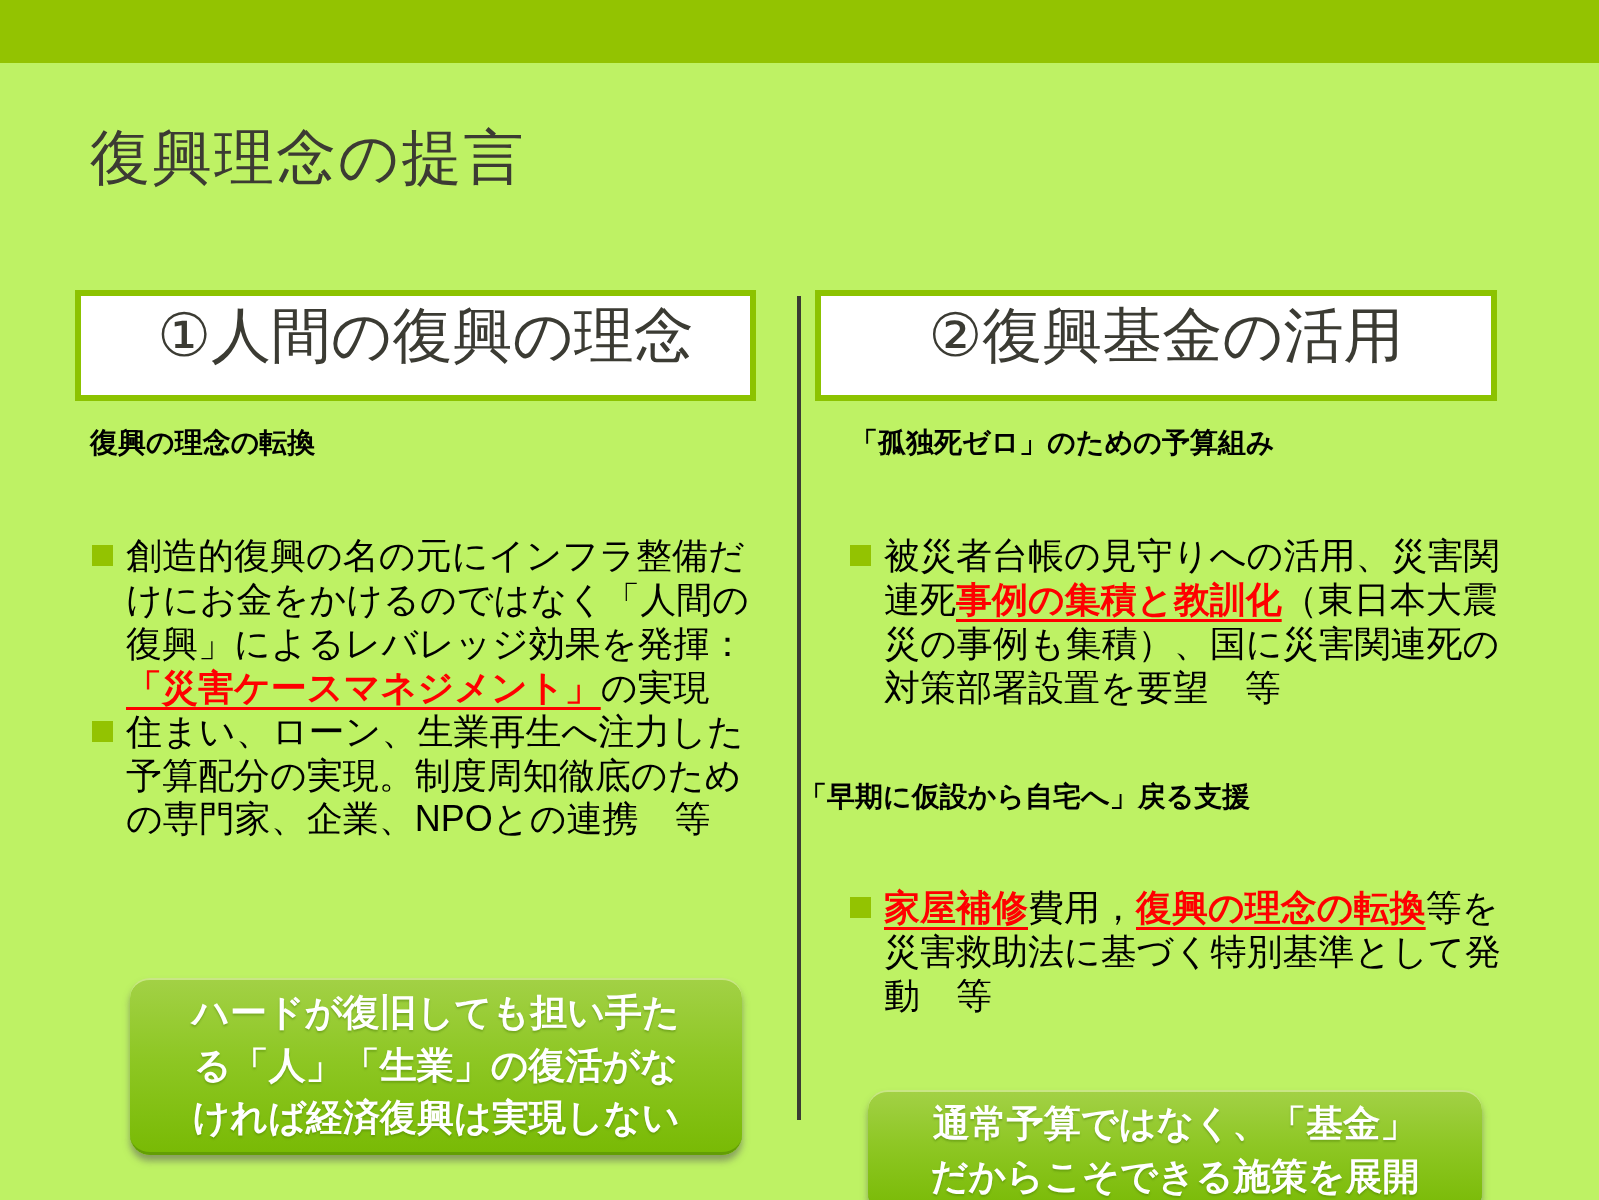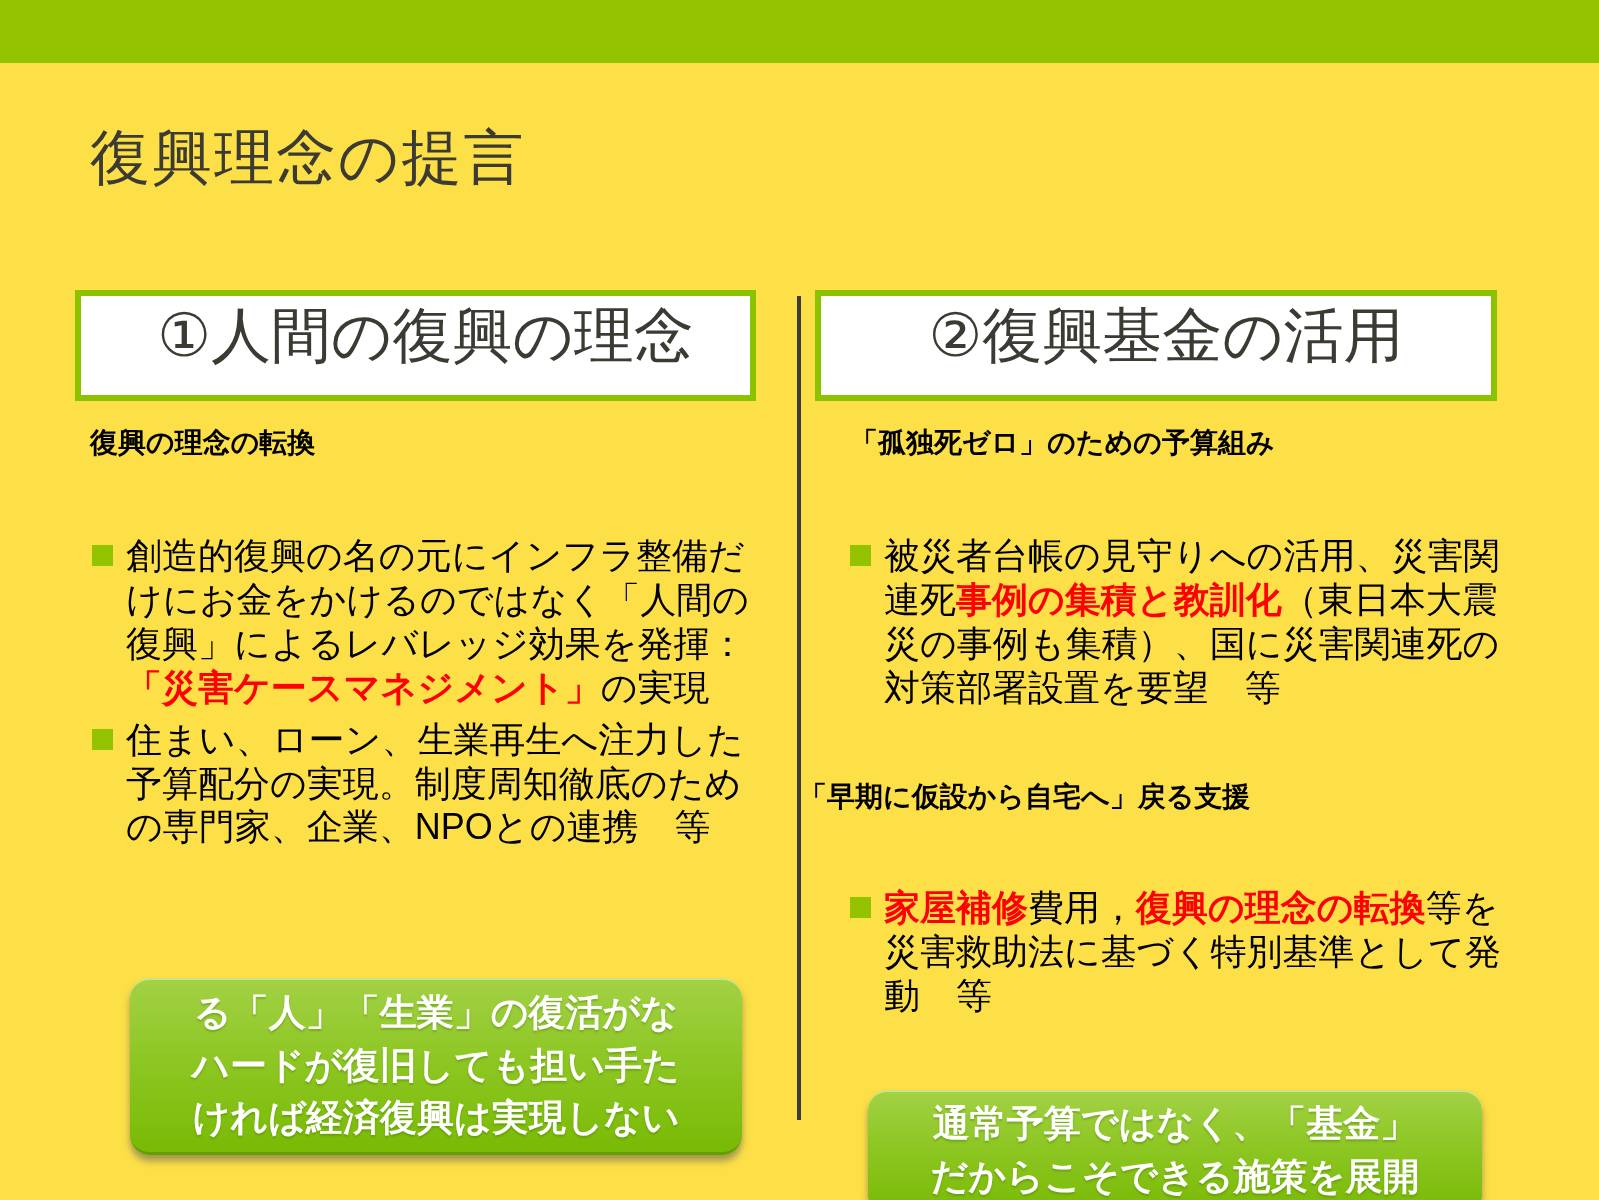--- a/index.html
+++ b/index.html
@@ -2,21 +2,21 @@
 <html><head>
 <meta charset="utf-8">
 <style>
   * { margin: 0; padding: 0; box-sizing: border-box; }
   html, body {
     width: 1599px; height: 1200px;
     background: #ffffff;
     font-family: "Liberation Sans", "DejaVu Sans", sans-serif;
     overflow: hidden;
   }
-  .slide { position: relative; width: 1599px; height: 1200px; background: #fde047; }
+  .slide { position: relative; width: 1599px; height: 1200px; background: #bef264; }
 
   .top-bar {
     position: absolute; left: 0; top: 0;
     width: 1599px; height: 63px;
     background: #93C301;
   }
 
   .slide-title {
     position: absolute; left: 90px; top: 118px;
     font-size: 60px; font-weight: 400;
@@ -54,29 +54,29 @@
   .bullets { position: absolute; width: 662px; }
   .bullets.left-col  { left: 92px;  top: 534px; }
   .bullets.right-col { left: 850px; top: 534px; }
   .bullets.right-col-2 { left: 850px; top: 886px; }
 
   .bullet {
     position: relative;
     padding-left: 34px;
     font-size: 36px; line-height: 1.22; color: #000000;
     word-break: break-all; overflow-wrap: anywhere;
-    margin-bottom: 8px;
   }
   .bullet .sq {
     position: absolute; left: 0; top: 11px;
     width: 21px; height: 21px;
     background: #93C301;
   }
   .seg-red {
     color: #FF0000; font-weight: bold;
+    text-decoration: underline;
     text-decoration-color: #FF0000;
     text-decoration-thickness: 3px;
     text-underline-offset: 7px;
   }
 
   .callout {
     position: absolute;
     border-radius: 20px;
     background: linear-gradient(180deg, #a2d145 0%, #8ec724 45%, #79ba05 100%);
     border-top: 2px solid #c9e686;
@@ -131,22 +131,22 @@
 
   <div class="subtitle sub-r2">「早期に仮設から自宅へ」戻る支援</div>
 
   <div class="bullets right-col-2">
     <div class="bullet">
       <span class="sq"></span><span><span class="seg-red">家屋補修</span><span>費用，</span><span class="seg-red">復興の理念の転換</span><span>等を災害救助法に基づく特別基準として発動　等</span></span>
     </div>
   </div>
 
   <div class="callout left">
+      <span class="line">ハードが復旧しても担い手た</span>
       <span class="line">る「人」「生業」の復活がな</span>
-      <span class="line">ハードが復旧しても担い手た</span>
       <span class="line">ければ経済復興は実現しない</span>
     </div>
 
   <div class="callout right">
       <span class="line">通常予算ではなく、「基金」</span>
       <span class="line">だからこそできる施策を展開</span>
     </div>
 
 </div>
 

